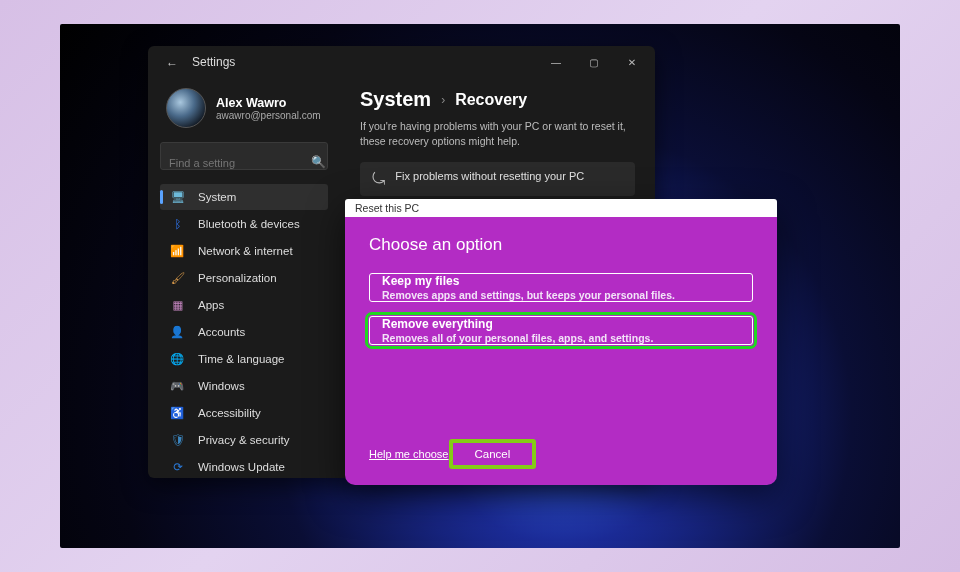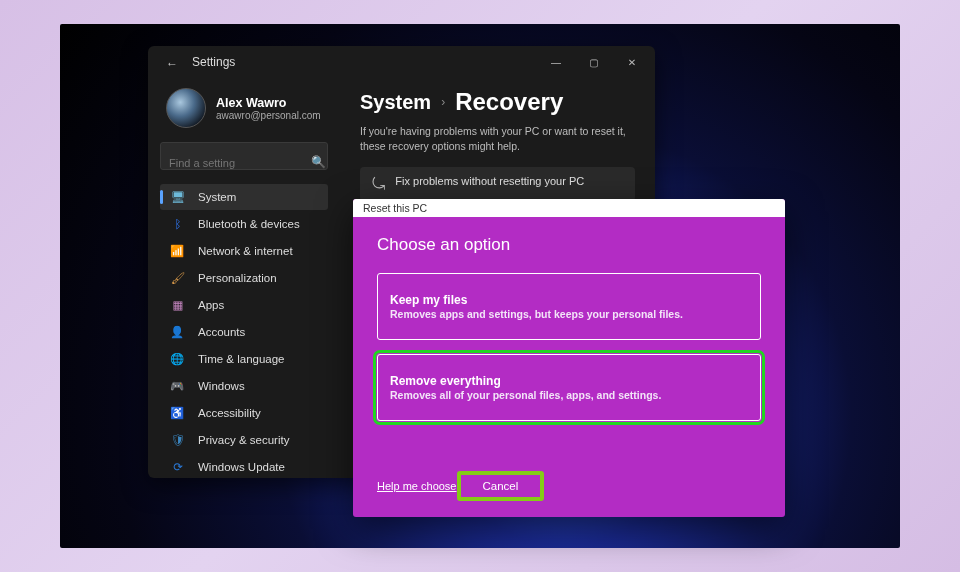--- a/index.html
+++ b/index.html
@@ -72,43 +72,43 @@
   .ico-time { color:#d98b8b; }
   .ico-game { color:#a0a0a0; }
   .ico-accy { color:#4aa0dd; }
   .ico-priv { color:#3b86c0; }
   .ico-upd { color:#2b7ad8; }
 
   .right-col { flex:1; padding: 10px 20px; }
   .bc { display:flex; align-items:center; gap:10px; }
   .bc-main { font-size:20px; font-weight:700; color:#fff; }
   .bc-sep { color:#888; font-size:12px; }
-  .bc-sub { font-size:24px; font-weight:700; color:#fff; }
+  .bc-sub { font-size:16px; font-weight:700; color:#fff; }
   .desc { font-size:10.5px; color:#bcbcbc; margin-top:8px; max-width:300px; line-height:1.4; }
   .card { margin-top:14px; background:#2a2a2a; border-radius:4px; padding:8px 12px; display:flex; gap:10px; align-items:flex-start; }
   .card-txt { font-size:11px; color:#e0e0e0; }
 
   
   .modal {
     position:absolute;
     left:285px; top:175px;
-    width:432px; height:318px;
+    width:432px; height:286px;
     background:#b32cc4;
-    border-radius:3px;
+    border-radius:10px;
     box-shadow:0 12px 36px rgba(0,0,0,0.6);
     color:#fff;
-    display:flex; flex-direction:column;margin-left:8px;
+    display:flex; flex-direction:column;
   }
   .modal-title-strip { background:#fff; color:#333; font-size:10.5px; padding:3px 10px; border-radius:3px 3px 0 0; }
   .modal-body { padding:18px 24px 12px; flex:1; position:relative; }
   .modal-h { font-size:17px; font-weight:400; color:#fff; }
   .opt {
     margin-top:18px;
     border:1px solid #fff; border-radius:3px;
-    padding:19px 12px; cursor:pointer;
+    padding:0 12px; cursor:pointer;
   }
   .opt-title { font-size:12px; font-weight:600; }
   .opt-sub { font-size:10.5px; font-weight:700; color:#f3e4f8; margin-top:1px; }
   .opt.highlight { outline:3px solid #21d621; outline-offset:1px; margin-top:14px; }
   .modal-foot { display:flex; align-items:center; padding:0 24px 16px; }
   .help-link { font-size:11px; color:#fff; text-decoration:underline; cursor:pointer; }
   .cancel-btn { border:4px solid #84cc16; background:transparent; color:#fff; font-size:11.5px; padding:5px 22px; border-radius:3px; cursor:pointer; }
 </style>
 </head>
 <body>

